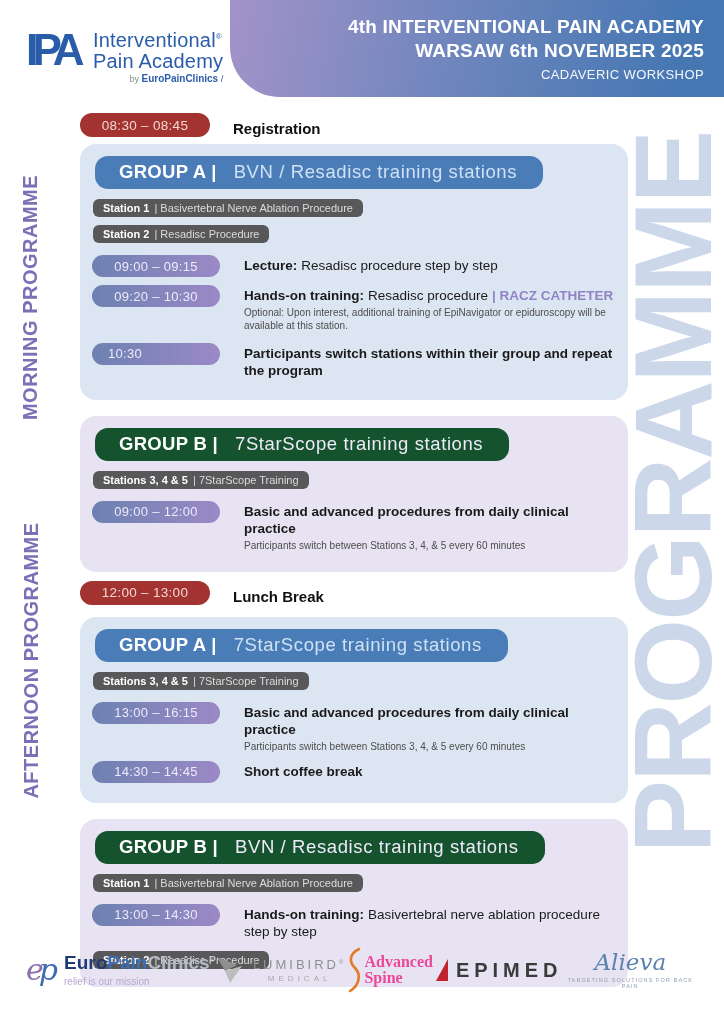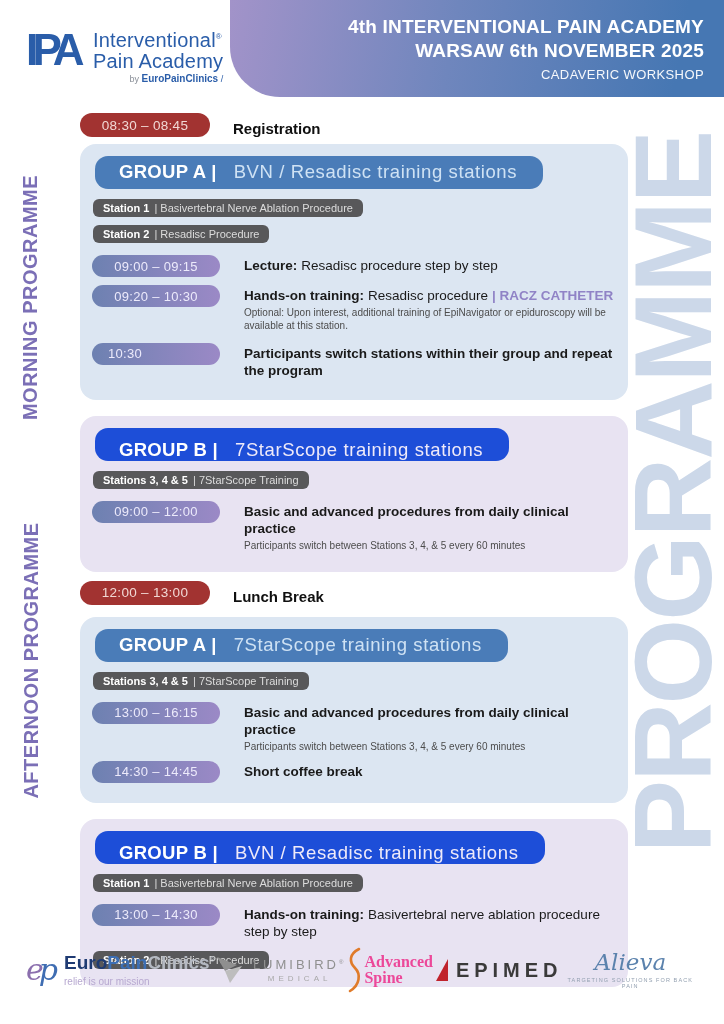--- a/index.html
+++ b/index.html
@@ -49,21 +49,21 @@
 
   .card { border-radius:16px; padding:11px 14px 13px 12px; margin:7px 0 9px 0; }
   .card.blue   { background:#dce6f2; }
   .card.purple { background:#e8e3f2; }
 
   .ghead {
     display:inline-flex; align-items:baseline; height:33px; border-radius:13px;
     padding:5px 26px 0 24px; color:#fff; font-size:18.5px; margin:1px 0 7px 3px;gap:8px;
   }
   .ghead.blue   { background:#4a7cb8; }
-  .ghead.purple { background:#1d4ed8;align-items:flex-end; }
+  .ghead.purple { background:#14532d; }
   .ghead .g1 { font-weight:800; margin-right:9px; letter-spacing:.3px; }
   .ghead .g2 { font-weight:400; letter-spacing:.6px; }
   .ghead.blue .g2   { color:#cfe2f4; }
   .ghead.purple .g2 { color:#efeaf9; }
 
   .badge {
     display:inline-flex; align-items:center; height:18px; border-radius:6px;
     background:#58585a; padding:0 10px; font-size:11px; color:#dcdcdc; margin:3px 0 5px 1px;
   }
   .badge b { color:#fff; font-weight:700; margin-right:5px; }

